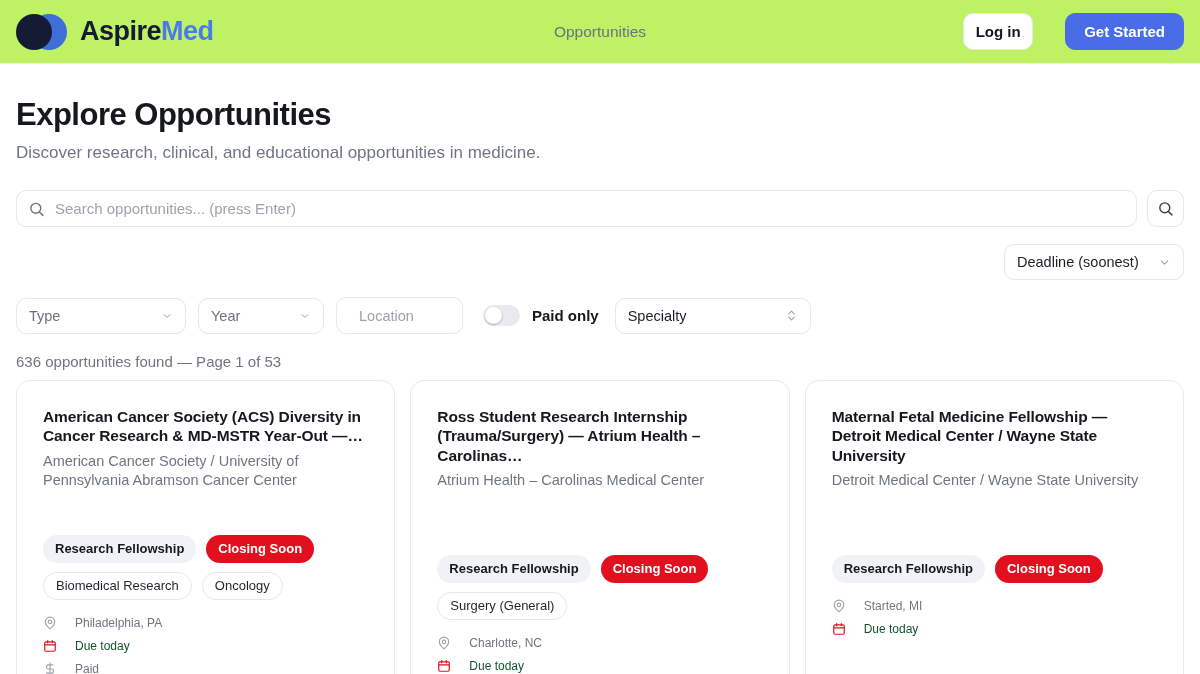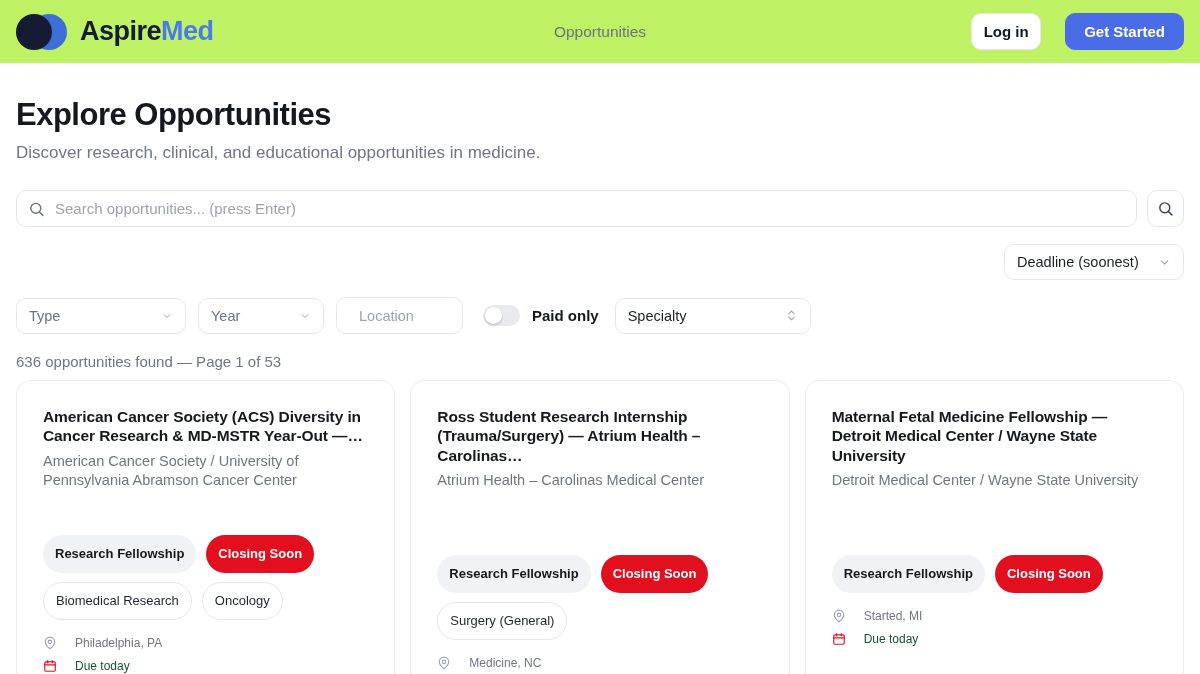--- a/index.html
+++ b/index.html
@@ -13,21 +13,21 @@
   .logo-mark { position:relative; width:52px; height:38px; }
   .logo-mark .c-blue { position:absolute; left:15px; top:1px; width:36px; height:36px;
     border-radius:50%; background:#3e6fd9; }
   .logo-mark .c-navy { position:absolute; left:0; top:1px; width:36px; height:36px;
     border-radius:50%; background:#141b33; }
   .logo-text { font-size:27px; font-weight:800; letter-spacing:-0.5px; }
   .logo-text .a { color:#141b33; }
   .logo-text .b { color:#4a7bec; }
   .nav-center { position:absolute; left:50%; transform:translateX(-50%); color:#6b7280;
     font-size:15.5px; cursor:pointer; }
-  .header-actions { display:flex; gap:24px; align-items:center; }
+  .header-actions { display:flex; gap:32px; align-items:center; }
   .btn { height:37px; border-radius:10px; font-size:15px; font-weight:600;
     display:inline-flex; align-items:center; justify-content:center; cursor:pointer; }
   .btn-login { background:#fff; border:1px solid #e5e7eb; color:#111827; width:70px; }
   .btn-cta { background:#4a6ce6; border:1px solid #4a6ce6; color:#fff; padding:0 18px; }
 
   
   .main { padding:0 16px; }
   .page-title { margin-top:33px; font-size:31px; font-weight:800; letter-spacing:-0.5px; color:#15181e; }
   .page-sub { margin-top:10px; font-size:17px; color:#6f7682; }
 
@@ -64,21 +64,21 @@
 
   .results-line { margin-top:19px; font-size:15px; color:#6f7682; }
 
   
   .cards { margin-top:10px; display:grid; grid-template-columns:repeat(3, 1fr); gap:15px; }
   .card { border:1px solid #e8eaee; border-radius:14px; background:#fff; padding:26px;
     height:430px; cursor:pointer; }
   .card-title { font-size:15.5px; font-weight:700; line-height:1.25; color:#15181e; letter-spacing:-0.1px; }
   .card-org { margin-top:6px; font-size:14.5px; line-height:1.35; color:#6f7682; }
   .badge-row { display:flex; gap:10px; flex-wrap:wrap; }
-  .badge { display:inline-flex; align-items:center; height:38px; padding:0 12px;
+  .badge { display:inline-flex; align-items:center; height:28px; padding:0 12px;
     border-radius:999px; font-size:13px; }
   .badge-type { background:#f1f2f5; color:#15181e; font-weight:600; }
   .badge-closing { background:#e20f1e; color:#fff; font-weight:700; }
   .badge-tag { background:#fff; border:1px solid #e5e7eb; color:#1f2430; font-weight:500; }
   .meta { margin-top:16px; display:flex; flex-direction:column; gap:9px; }
   .meta-row { display:flex; align-items:center; gap:18px; font-size:12px; color:#6f7682; }
   .meta-row .mi { display:flex; color:#9ca3af; flex:none; }
   .meta-row.urgent { color:#14532d; font-weight:400; }
   .meta-row.urgent .mi { color:#e20f1e; }
 
@@ -234,21 +234,21 @@
         <span class="badge badge-tag">Surgery (General)</span>
       </div>
       <div class="meta">
         <div class="meta-row">
           <span class="mi">
               <svg width="14" height="14" viewBox="0 0 24 24" fill="none" stroke="currentColor" stroke-width="2">
                 <path d="M20 10c0 6-8 12-8 12s-8-6-8-12a8 8 0 0 1 16 0Z"></path>
                 <circle cx="12" cy="10" r="3"></circle>
               </svg>
             </span>
-          <span>Medicine, NC</span>
+          <span>Charlotte, NC</span>
         </div>
         <div class="meta-row urgent">
           <span class="mi">
               <svg width="14" height="14" viewBox="0 0 24 24" fill="none" stroke="currentColor" stroke-width="2" stroke-linecap="round">
                 <rect x="3" y="5" width="18" height="16" rx="2"></rect>
                 <line x1="8" y1="2.5" x2="8" y2="6.5"></line>
                 <line x1="16" y1="2.5" x2="16" y2="6.5"></line>
                 <line x1="3" y1="10" x2="21" y2="10"></line>
               </svg>
             </span>

